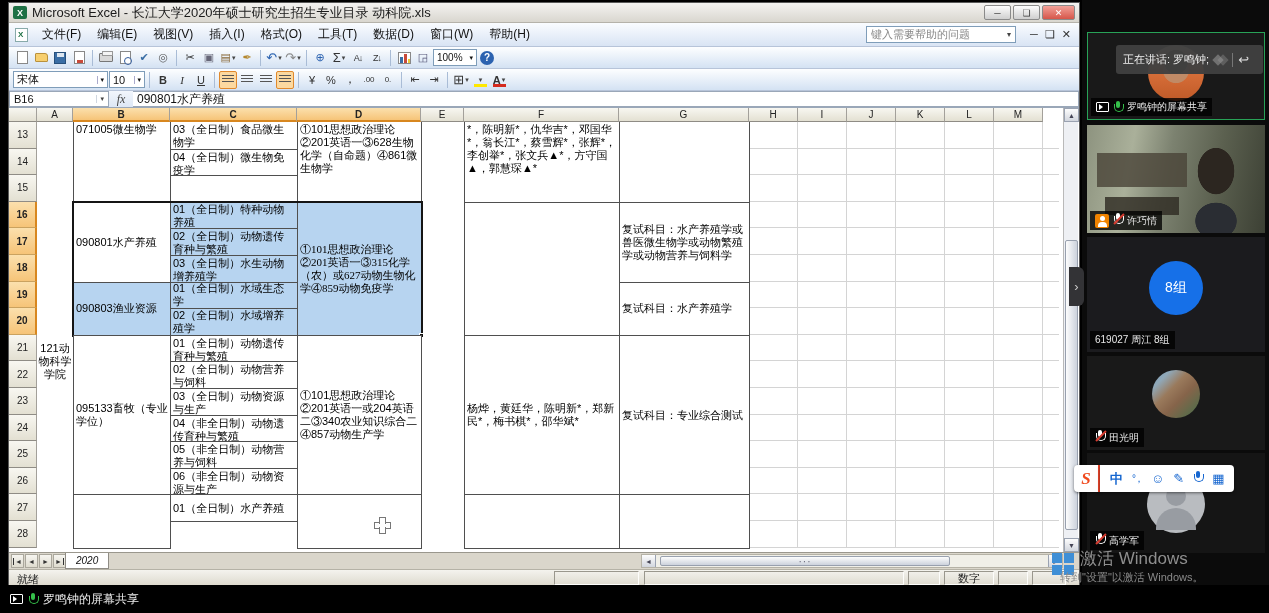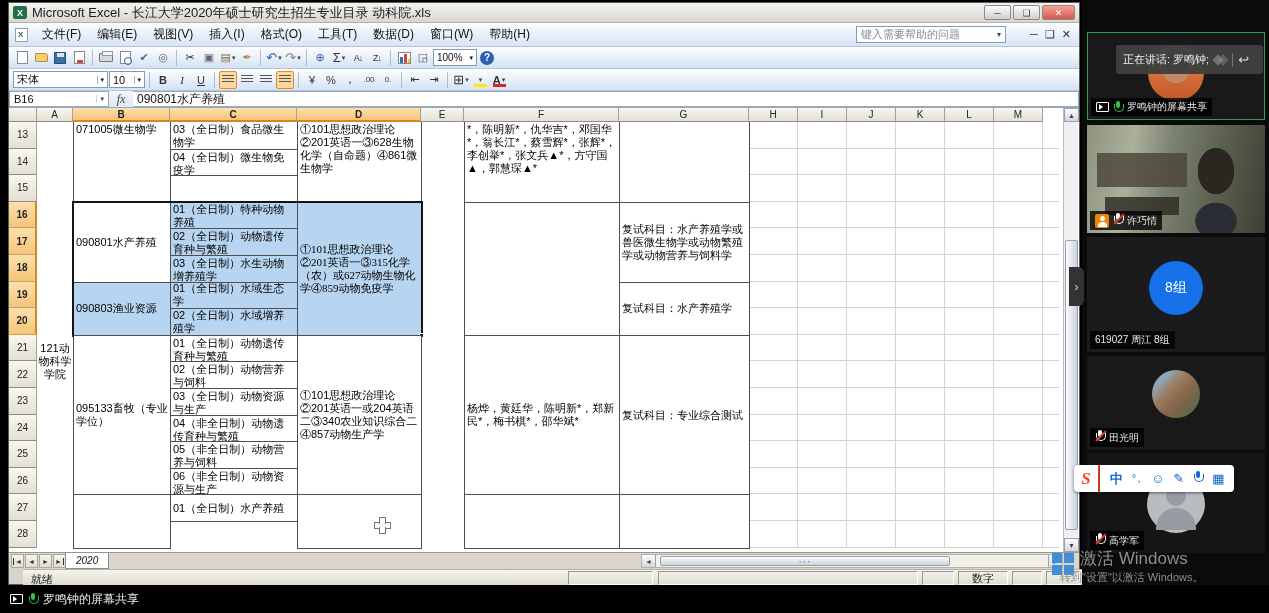--- a/index.html
+++ b/index.html
@@ -21,21 +21,21 @@
           background:linear-gradient(#fdfdfd,#cfcfcf); font-size:9px; color:#333;
           display:flex; align-items:center; justify-content:center; }
   .wbtn.close { width:33px; background:linear-gradient(#f2a198,#d6564a); color:#fff; }
 
   .menubar { height:24px; background:linear-gradient(#fafcff,#d9e4f4); border-bottom:1px solid #b7c4d9;
              display:flex; align-items:center; font-size:12px; color:#111; padding:0 4px; }
   .doc-icon { width:13px; height:14px; background:#fff; border:1px solid #8aa; margin:0 6px 0 2px;
               position:relative; }
   .doc-icon::before { content:"X"; position:absolute; left:2px; top:1px; font-size:8px; color:#1e7145; font-weight:bold;}
   .menu-item { padding:2px 8px; white-space:nowrap; }
-  .menu-right { margin-left:auto; display:flex; align-items:center; gap:24px; }
+  .menu-right { margin-left:auto; display:flex; align-items:center; gap:14px; }
   .helpbox { width:150px; height:17px; background:#fff; border:1px solid #7f9db9;
              font-size:11px; color:#888; padding:1px 4px; display:flex; align-items:center; }
   .helpbox .ph { flex:1; white-space:nowrap; overflow:hidden; }
   .helpbox .dd { color:#444; font-size:8px; }
   .wb-ctrl { font-size:11px; color:#333; display:flex; gap:7px; padding-right:4px; }
 
   .toolbar { height:22px; background:linear-gradient(#fdfeff,#d4e2f3); border-bottom:1px solid #b7c4d9;
              display:flex; align-items:center; padding:0 4px; gap:1px; }
   .tsep { width:1px; height:16px; background:#a9bcd6; margin:0 3px; }
   .tbi { min-width:18px; height:18px; display:flex; align-items:center; justify-content:center;
@@ -140,21 +140,21 @@
   .hscroll { position:absolute; left:632px; top:1px; width:422px; height:14px; background:#f0efe8;
              border:1px solid #b5b2a6; display:flex; }
   .hthumb { position:absolute; left:18px; top:1px; width:290px; height:10px; border:1px solid #98a0ae;
             border-radius:2px; background:linear-gradient(#fdfdfd,#ccd2dc); color:#888; font-size:7px;
             display:flex; align-items:center; justify-content:center; letter-spacing:1px;}
   .harrow { width:14px; height:12px; display:flex; align-items:center; justify-content:center; font-size:7px; color:#445;
             background:linear-gradient(#fdfdfd,#d2d6de); border-right:1px solid #9aa2b1;}
   .harrow.r { position:absolute; right:0; border-left:1px solid #9aa2b1; border-right:none;}
 
   .statusbar { position:absolute; left:0; top:566px; width:1070px; height:17px;
-               background:linear-gradient(#f4f3ee,#ddd9cd); border-top:1px solid #b5b2a6; font-size:11px; color:#222;margin-left:14px; }
+               background:linear-gradient(#f4f3ee,#ddd9cd); border-top:1px solid #b5b2a6; font-size:11px; color:#222; }
   .st-ready { position:absolute; left:8px; top:2px; }
   .st-seg { position:absolute; top:1px; height:14px; border:1px solid;
             border-color:#9a978d #fdfdfb #fdfdfb #9a978d; display:flex; align-items:center; justify-content:center; }
 
   
   .conf-panel { position:absolute; left:1082px; top:0; width:187px; height:585px; background:#0b0b0b; }
   .tile { position:absolute; left:5px; width:178px; background:#191919; overflow:hidden; }
   .tile .label { position:absolute; left:3px; bottom:3px; background:rgba(0,0,0,.78); color:#e9e9e9;
                  font-size:10px; padding:2px 5px; display:flex; align-items:center; gap:4px; white-space:nowrap;}
   .avatar-circle { position:absolute; left:50%; transform:translateX(-50%); border-radius:50%; }

